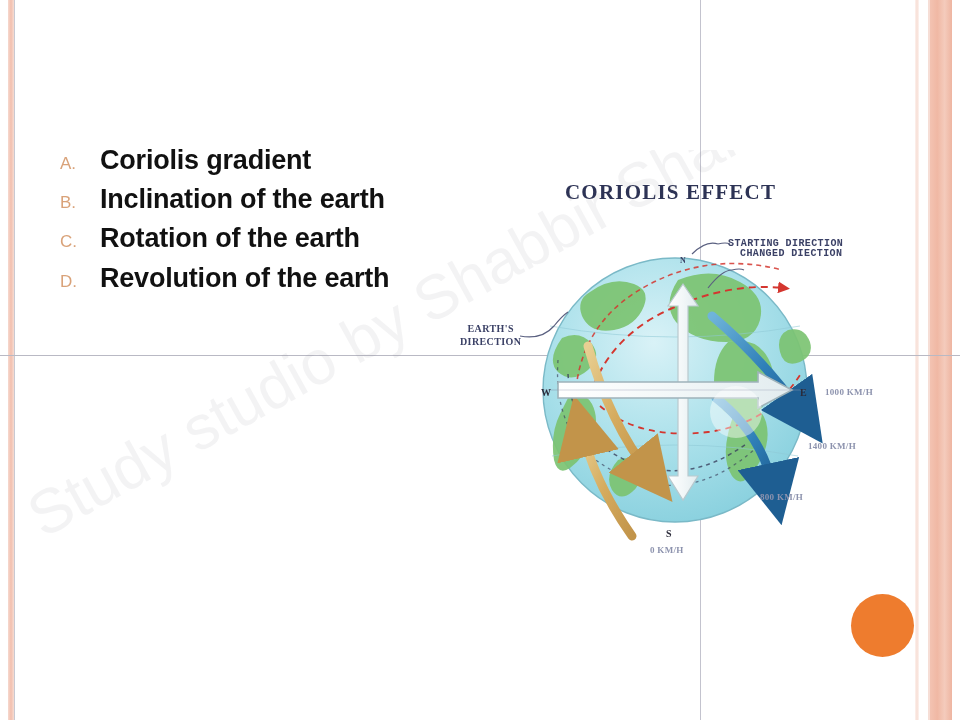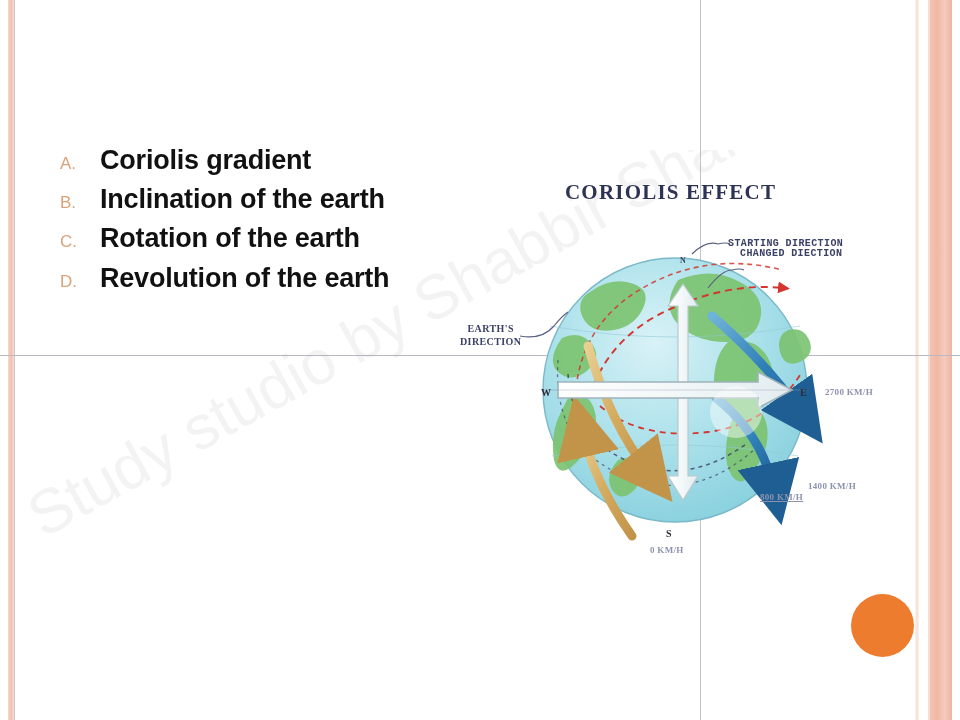--- a/index.html
+++ b/index.html
@@ -94,22 +94,22 @@
   .speed{
     position:absolute;
     color:#8d93ae;
     font-size:9px;
     font-weight:bold;
     letter-spacing:0.3px;
     font-family:"Liberation Serif", serif;
     white-space:nowrap;
   }
   .sp-1600{left:385px;top:227px;}
-  .sp-1400{left:368px;top:281px;margin-top:40px;}
-  .sp-800{left:320px;top:332px;text-decoration:underline;}
+  .sp-1400{left:368px;top:281px;}
+  .sp-800{left:320px;top:332px;}
   .sp-0{left:210px;top:385px;text-align:center;}
   .compass{
     position:absolute;
     color:#2b2b3a;
     font-size:10px;
     font-weight:bold;
     font-family:"Liberation Serif", serif;
   }
   .c-w{left:101px;top:227px;}
   .c-e{left:360px;top:227px;}
@@ -276,21 +276,21 @@
     <div class="diagram-title">CORIOLIS EFFECT</div>
 
     <div class="legend-item legend-1">STARTING DIRECTION</div>
     <div class="legend-item legend-2">CHANGED DIECTION</div>
 
     <div class="rot-label">
       <span>EARTH'S</span><br>
       <span>DIRECTION</span>
     </div>
 
-    <div class="speed sp-1600">2700 KM/H</div>
+    <div class="speed sp-1600">1000 KM/H</div>
     <div class="speed sp-1400">1400 KM/H</div>
     <div class="speed sp-800">800 KM/H</div>
     <div class="speed sp-0">0 KM/H</div>
 
     <div class="compass c-w">W</div>
     <div class="compass c-e">E</div>
     <div class="compass c-s">S</div>
     <div class="compass c-n">N</div>
 
   </div>

